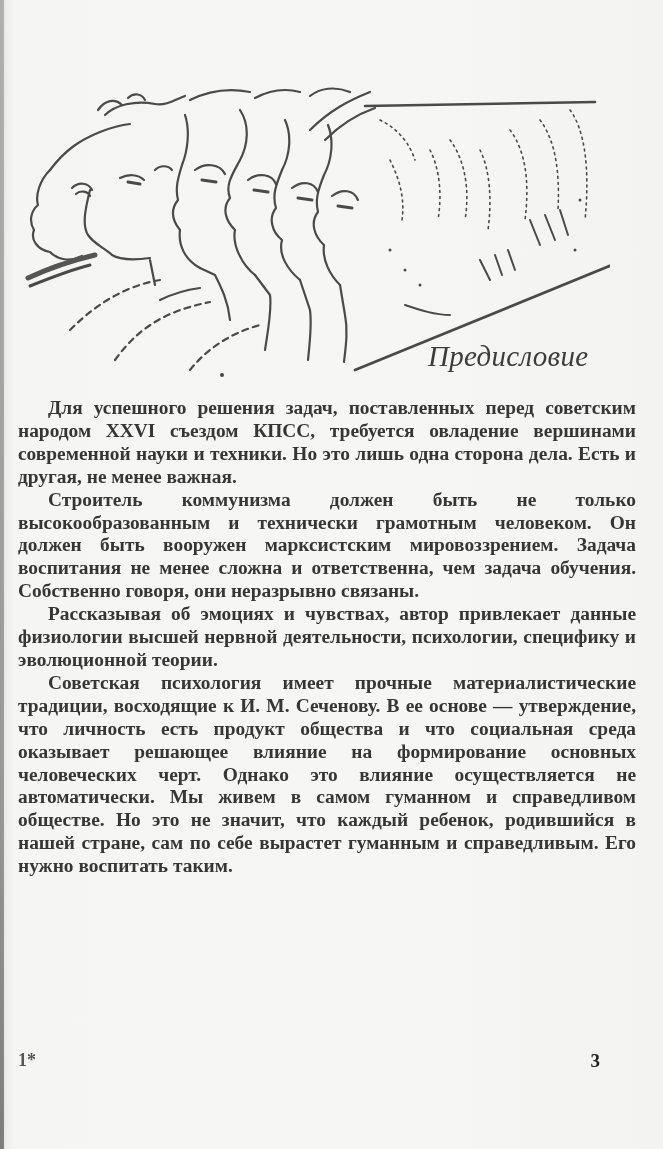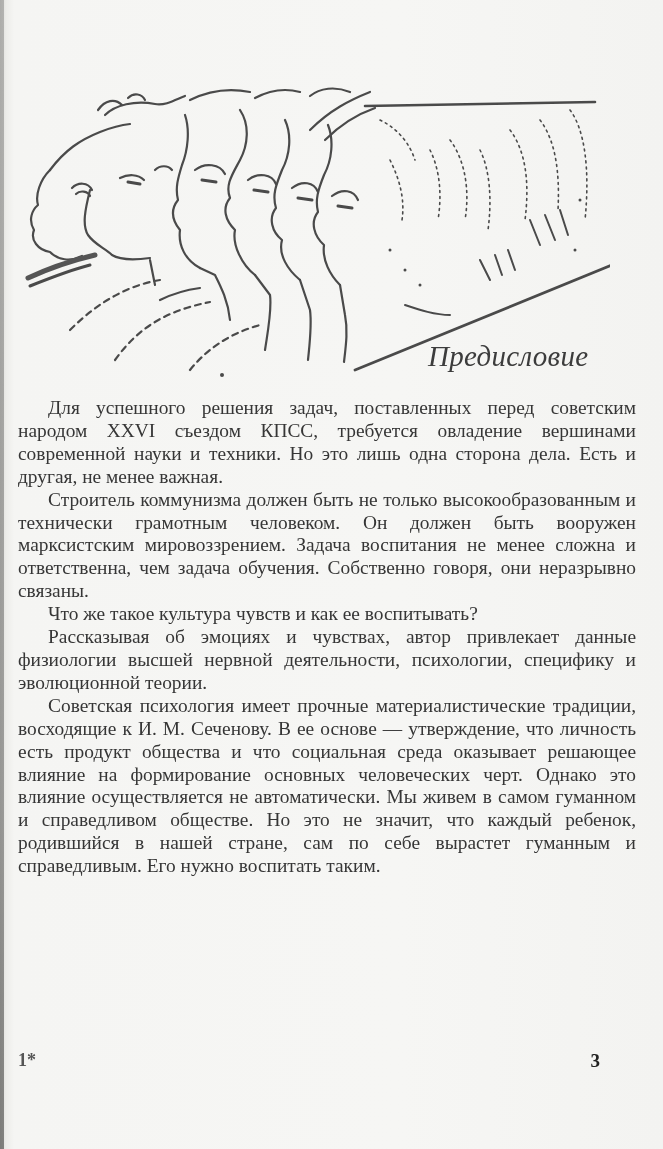--- a/index.html
+++ b/index.html
@@ -58,20 +58,21 @@
       font-size: 19.4px;
       line-height: 22.9px;
       color: #363636;
     }
     .para {
       margin: 0;
       text-indent: 30px;
       text-align: justify;
       text-align-last: left;
       hyphens: manual;
+      font-weight: bold;
     }
     .footer {
       position: absolute;
       left: 18px;
       top: 1050px;
       width: 582px;
       height: 24px;
       font-size: 18px;
       color: #2e2e2e;
     }
@@ -173,21 +174,20 @@
       <path d="M105 290 C130 255, 160 240, 200 232" stroke-dasharray="6 5"></path>
       <path d="M180 300 C200 275, 225 262, 250 255" stroke-dasharray="6 5"></path>
     </svg>
   </div>
 
   <div class="chapter-title">Предисловие</div>
 
   <div class="body-text">
     <p class="para">Для успешного решения задач, поставленных перед советским народом XXVI съездом КПСС, требуется овладение вершинами современной науки и техники. Но это лишь одна сторона дела. Есть и другая, не менее важная.</p>
     <p class="para">Строитель коммунизма должен быть не только высокообразованным и технически грамотным человеком. Он должен быть вооружен марксистским мировоззрением. Задача воспитания не менее сложна и ответственна, чем задача обучения. Собственно говоря, они неразрывно связаны.</p>
-    <p class="para">Что же такое культура чувств и как ее воспитывать?</p>
     <p class="para">Рассказывая об эмоциях и чувствах, автор привлекает данные физиологии высшей нервной деятельности, психологии, специфику и эволюционной теории.</p>
     <p class="para">Советская психология имеет прочные материалистические традиции, восходящие к И. М. Сеченову. В ее основе — утверждение, что личность есть продукт общества и что социальная среда оказывает решающее влияние на формирование основных человеческих черт. Однако это влияние осуществляется не автоматически. Мы живем в самом гуманном и справедливом обществе. Но это не значит, что каждый ребенок, родившийся в нашей стране, сам по себе вырастет гуманным и справедливым. Его нужно воспитать таким.</p>
   </div>
 
   <div class="footer">
     <span class="signature-mark">1*</span>
     <span class="page-number">3</span>
   </div>
 </div>
 

